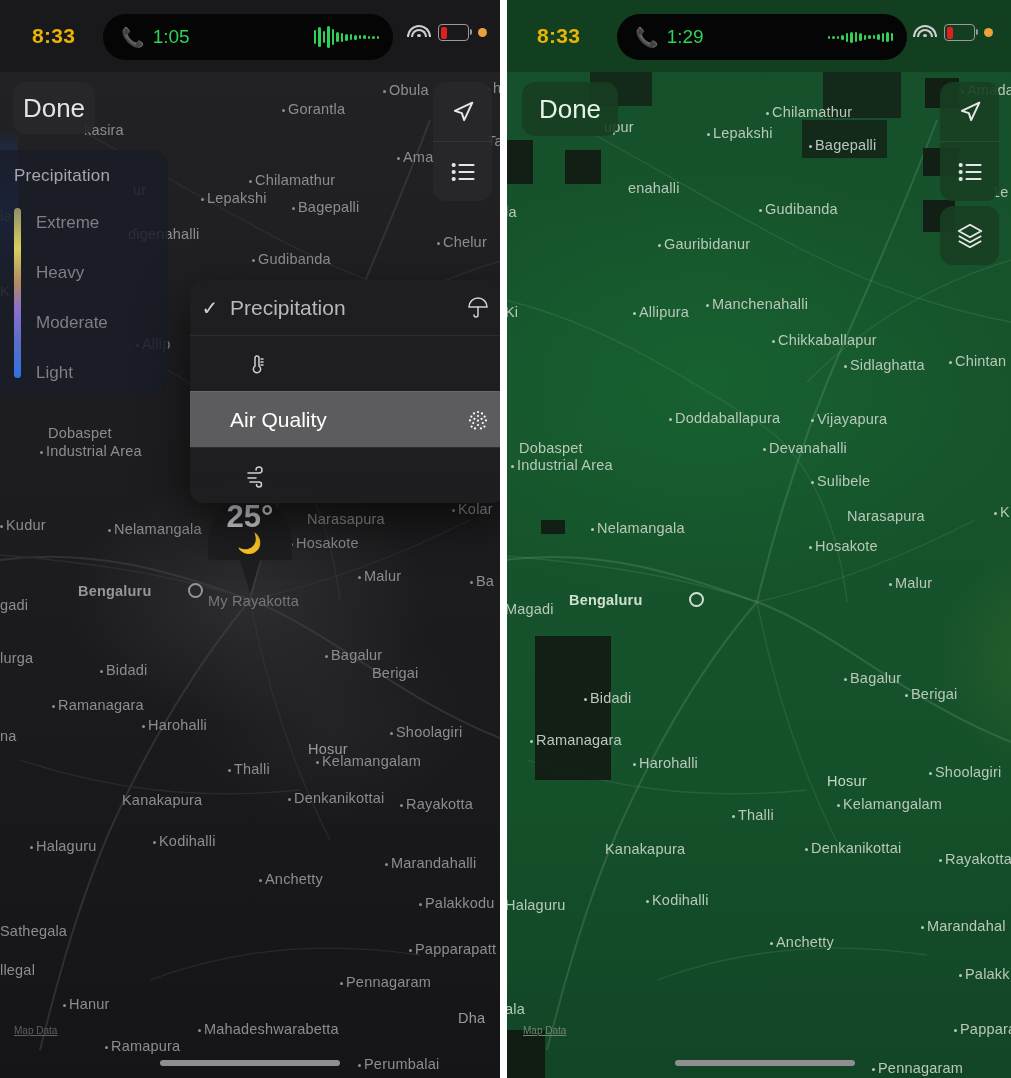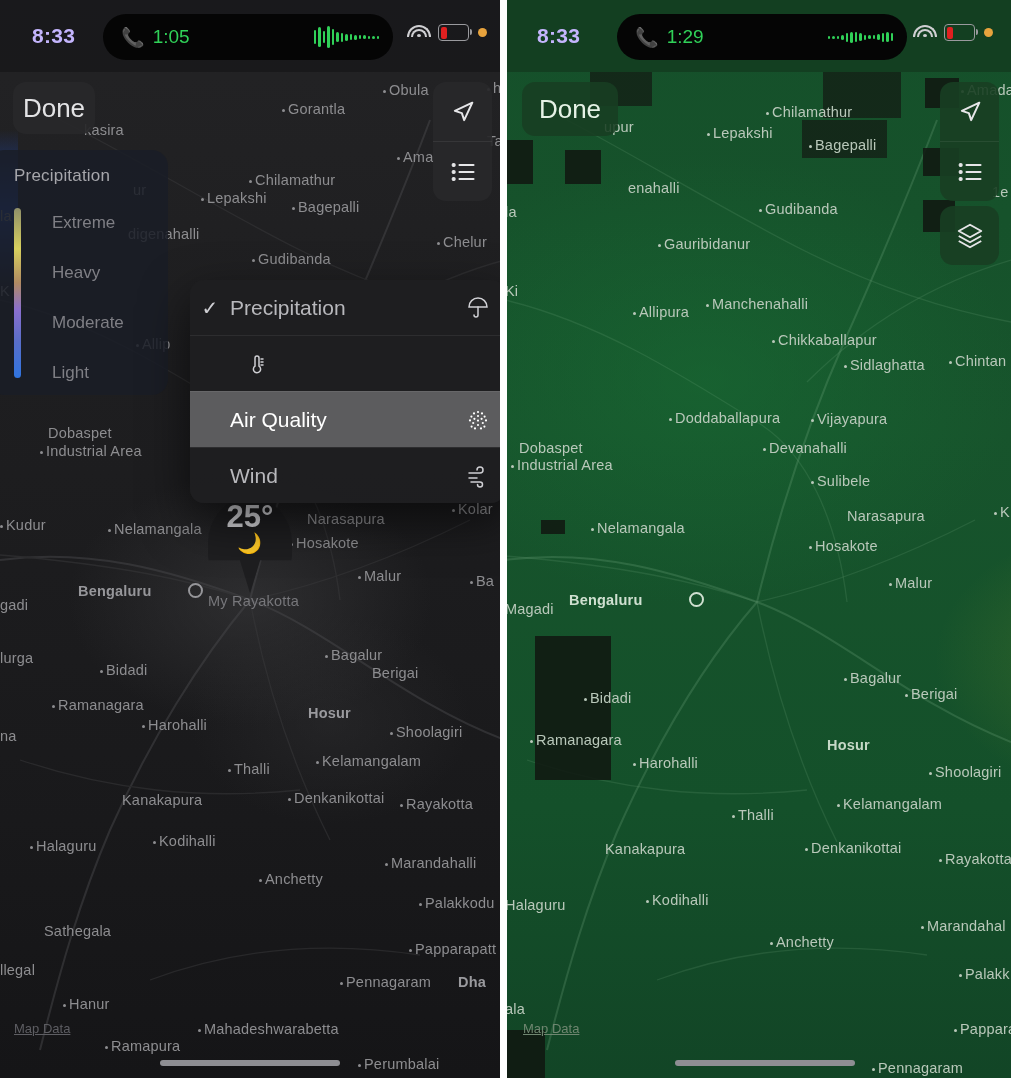--- a/index.html
+++ b/index.html
@@ -37,32 +37,32 @@
 
   
   .lbl{position:absolute;white-space:nowrap;pointer-events:none;}
   .panel.left .lbl{color:#8d8d90;font-size:14.5px;letter-spacing:.2px;}
   .panel.right .lbl{color:#b9c8ba;font-size:14.5px;letter-spacing:.2px;}
   .lbl .dot{display:inline-block;width:3px;height:3px;border-radius:50%;
             background:currentColor;vertical-align:2px;margin-right:3px;}
   .lbl.big{font-size:24px;font-weight:700;}
   .panel.left .lbl.big{color:#96969a;}
   .panel.right .lbl.big{color:#cfe0d0;}
-  .lbl.med{font-size:17px;font-weight:700;}
+  .lbl.med{font-size:17px;font-weight:400;margin-top:36px;}
   .panel.left .lbl.med{color:#9a9a9e;}
   .panel.right .lbl.med{color:#c6d8c7;}
   .lbl.city-ring{width:11px;height:11px;border-radius:50%;border:2px solid currentColor;background:transparent;}
   .lbl.mylocation{font-size:15px;}
   .panel.left .lbl.mylocation{color:#77777b;}
 
   
   .statusbar{position:absolute;top:0;left:0;right:0;height:72px;z-index:60;}
   .panel.left .statusbar{background:rgba(25,25,27,.92);}
   .panel.right .statusbar{background:rgba(20,62,33,.92);}
-  .sb-time{position:absolute;left:32px;top:24px;font-size:21px;font-weight:600;color:#c4b5fd;letter-spacing:.3px;}
+  .sb-time{position:absolute;left:32px;top:24px;font-size:21px;font-weight:600;color:#eab308;letter-spacing:.3px;}
   .pill{position:absolute;top:14px;height:46px;border-radius:23px;background:#050505;display:flex;align-items:center;}
   .panel.left .pill{left:103px;width:290px;}
   .panel.right .pill{left:112px;width:290px;}
   .pill .phone{margin-left:18px;color:#30d158;font-size:19px;line-height:1;}
   .pill .calltime{margin-left:8px;color:#30d158;font-size:19px;font-weight:500;}
   .waves{position:absolute;right:14px;top:50%;transform:translateY(-50%);display:flex;align-items:center;gap:2px;height:22px;}
   .waves i{display:block;width:2.5px;border-radius:1.5px;background:#30d158;}
   .sb-right{position:absolute;right:18px;top:24px;display:flex;align-items:center;gap:9px;}
   .wifi{width:21px;height:16px;position:relative;}
   .wifi span{position:absolute;left:50%;transform:translateX(-50%);border:2px solid #cfcfd2;border-bottom:none;border-radius:50% 50% 0 0 / 100% 100% 0 0;}
@@ -92,21 +92,21 @@
               background:rgba(24,62,34,.9);display:flex;align-items:center;justify-content:center;}
   .layers-btn svg{width:30px;height:30px;}
 
   
   .legend{position:absolute;z-index:54;border-radius:16px;}
   .legend.precip{left:-12px;top:150px;width:180px;height:245px;background:rgba(26,29,38,.86);}
   .legend-title{position:absolute;left:26px;top:16px;font-size:17px;color:#a6a6ab;letter-spacing:.2px;}
   .grad{position:absolute;width:7px;border-radius:4px;}
   .legend.precip .grad{left:26px;top:58px;height:170px;
      background:linear-gradient(180deg,#8f8f6a 0%,#d8d05e 24%,#b08a62 44%,#8a6fd0 60%,#5a6ec8 78%,#2f74e0 100%);}
-  .legend-steps{position:absolute;margin-left:16px;}
+  .legend-steps{position:absolute;}
   .legend.precip .legend-steps{left:48px;top:48px;}
   .legend-steps div{font-size:17px;color:#7f7f85;}
   .legend.precip .legend-steps div{height:50px;line-height:50px;}
 
   
   .ctxmenu{position:absolute;z-index:70;left:190px;top:280px;width:315px;border-radius:14px;overflow:hidden;
            background:rgba(30,30,32,.97);box-shadow:0 18px 48px rgba(0,0,0,.6);}
   .ctxitem{height:55px;display:flex;align-items:center;position:relative;color:#b8b8bc;font-size:21px;}
   .ctxitem + .ctxitem{border-top:1px solid rgba(255,255,255,.07);}
   .ctxitem .check{width:40px;text-align:center;font-size:20px;color:#cfcfd3;}
@@ -119,21 +119,21 @@
   
   .marker{position:absolute;z-index:40;}
   .pin-temp{width:84px;height:96px;background:#1e1e20;
             border-radius:42px 42px 42px 42px / 46px 46px 38px 38px;
             clip-path:polygon(0% 0%,100% 0%,100% 66%,62% 66%,50% 100%,38% 66%,0% 66%);
             display:flex;flex-direction:column;align-items:center;padding-top:4px;box-sizing:border-box;}
   .pin-temp .deg{font-size:31px;font-weight:600;color:#d9d9dd;line-height:1.05;}
   .pin-temp .moon{font-size:20px;color:#d9d9dd;line-height:1;margin-top:-1px;}
 
   
-  .mapdata{position:absolute;bottom:42px;font-size:13px;text-decoration:underline;text-align:center;}
+  .mapdata{position:absolute;bottom:42px;font-size:10px;text-decoration:underline;text-align:center;}
   .panel.left .mapdata{left:14px;color:#5e5e63;}
   .panel.right .mapdata{left:18px;color:#6f8670;}
   .homebar{position:absolute;bottom:12px;height:6px;border-radius:3px;background:#8e8e93;}
   .panel.left .homebar{left:160px;width:180px;}
   .panel.right .homebar{left:170px;width:180px;}
   .blue-patch{position:absolute;left:0;top:130px;width:18px;height:160px;
               background:linear-gradient(180deg,rgba(20,50,140,.0),rgba(30,80,210,.75),rgba(20,50,140,.0));}
 </style>
 </head>
 <body>
@@ -273,21 +273,20 @@
               <circle cx="12" cy="17" r="1.1"></circle>
               <circle cx="5.6" cy="18.6" r="1.1"></circle>
             <circle cx="18.4" cy="18.6" r="1.1"></circle>
               <circle cx="9" cy="20.4" r="1.1"></circle>
               <circle cx="15" cy="20.4" r="1.1"></circle>
           </svg>
         </span>
       </div>
       <div class="ctxitem">
         <span class="check"></span>
-        <span class="itxt">Wind</span>
         <span class="iico">
           <svg viewBox="0 0 24 24" fill="none" stroke="#cfcfd3" stroke-width="1.5" stroke-linecap="round">
             <path d="M3 9h11a3 3 0 1 0-3-3"></path>
               <path d="M3 14h8"></path>
               <path d="M5 18h9a2.5 2.5 0 1 1-2.5 2.5"></path>
           </svg>
         </span>
       </div>
     </div>
 
@@ -335,21 +334,21 @@
         <div class="lbl" style="left: 228px; top: 761px;"><span class="dot"></span><span>Thalli</span></div>
         <div class="lbl" style="left: 316px; top: 753px;"><span class="dot"></span><span>Kelamangalam</span></div>
         <div class="lbl" style="left: 122px; top: 792px;"><span>Kanakapura</span></div>
         <div class="lbl" style="left: 288px; top: 790px;"><span class="dot"></span><span>Denkanikottai</span></div>
         <div class="lbl" style="left: 400px; top: 796px;"><span class="dot"></span><span>Rayakotta</span></div>
         <div class="lbl" style="left: 30px; top: 838px;"><span class="dot"></span><span>Halaguru</span></div>
         <div class="lbl" style="left: 153px; top: 833px;"><span class="dot"></span><span>Kodihalli</span></div>
         <div class="lbl" style="left: 385px; top: 855px;"><span class="dot"></span><span>Marandahalli</span></div>
         <div class="lbl" style="left: 259px; top: 871px;"><span class="dot"></span><span>Anchetty</span></div>
         <div class="lbl" style="left: 419px; top: 895px;"><span class="dot"></span><span>Palakkodu</span></div>
-        <div class="lbl" style="left: 0px; top: 923px; padding-left: 44px;"><span>Sathegala</span></div>
+        <div class="lbl" style="left: 0px; top: 923px;"><span>Sathegala</span></div>
         <div class="lbl" style="left: 409px; top: 941px;"><span class="dot"></span><span>Papparapatt</span></div>
         <div class="lbl" style="left: 0px; top: 962px;"><span>llegal</span></div>
         <div class="lbl" style="left: 340px; top: 974px;"><span class="dot"></span><span>Pennagaram</span></div>
         <div class="lbl med" style="left: 458px; top: 974px;"><span>Dha</span></div>
         <div class="lbl" style="left: 63px; top: 996px;"><span class="dot"></span><span>Hanur</span></div>
         <div class="lbl" style="left: 198px; top: 1021px;"><span class="dot"></span><span>Mahadeshwarabetta</span></div>
         <div class="lbl" style="left: 105px; top: 1038px;"><span class="dot"></span><span>Ramapura</span></div>
         <div class="lbl" style="left: 358px; top: 1056px;"><span class="dot"></span><span>Perumbalai</span></div>
         <div class="lbl city-ring" style="left: 188px; top: 583px; color: rgb(150, 150, 154);"></div>
       </div>
@@ -457,21 +456,21 @@
         <div class="lbl" style="left: 456px; top: 82px;"><span class="dot"></span><span>Amadagur</span></div>
         <div class="lbl" style="left: 261px; top: 104px;"><span class="dot"></span><span>Chilamathur</span></div>
         <div class="lbl" style="left: 99px; top: 119px;"><span>upur</span></div>
         <div class="lbl" style="left: 202px; top: 125px;"><span class="dot"></span><span>Lepakshi</span></div>
         <div class="lbl" style="left: 304px; top: 137px;"><span class="dot"></span><span>Bagepalli</span></div>
         <div class="lbl" style="left: 123px; top: 168px; margin-top: 12px;"><span>enahalli</span></div>
         <div class="lbl" style="left: 487px; top: 184px;"><span>1e</span></div>
         <div class="lbl" style="left: 254px; top: 201px;"><span class="dot"></span><span>Gudibanda</span></div>
         <div class="lbl" style="left: 0px; top: 204px;"><span>la</span></div>
         <div class="lbl" style="left: 153px; top: 236px;"><span class="dot"></span><span>Gauribidanur</span></div>
-        <div class="lbl" style="left: 0px; top: 283px;"><span>Ki</span></div>
+        <div class="lbl" style="left: 0px; top: 304px;"><span>Ki</span></div>
         <div class="lbl" style="left: 201px; top: 296px;"><span class="dot"></span><span>Manchenahalli</span></div>
         <div class="lbl" style="left: 128px; top: 304px;"><span class="dot"></span><span>Allipura</span></div>
         <div class="lbl" style="left: 267px; top: 332px;"><span class="dot"></span><span>Chikkaballapur</span></div>
         <div class="lbl" style="left: 339px; top: 357px;"><span class="dot"></span><span>Sidlaghatta</span></div>
         <div class="lbl" style="left: 444px; top: 353px;"><span class="dot"></span><span>Chintan</span></div>
         <div class="lbl" style="left: 164px; top: 410px;"><span class="dot"></span><span>Doddaballapura</span></div>
         <div class="lbl" style="left: 306px; top: 411px;"><span class="dot"></span><span>Vijayapura</span></div>
         <div class="lbl" style="left: 258px; top: 440px;"><span class="dot"></span><span>Devanahalli</span></div>
         <div class="lbl" style="left: 14px; top: 440px;"><span>Dobaspet</span></div>
         <div class="lbl" style="left: 6px; top: 457px;"><span class="dot"></span><span>Industrial Area</span></div>

